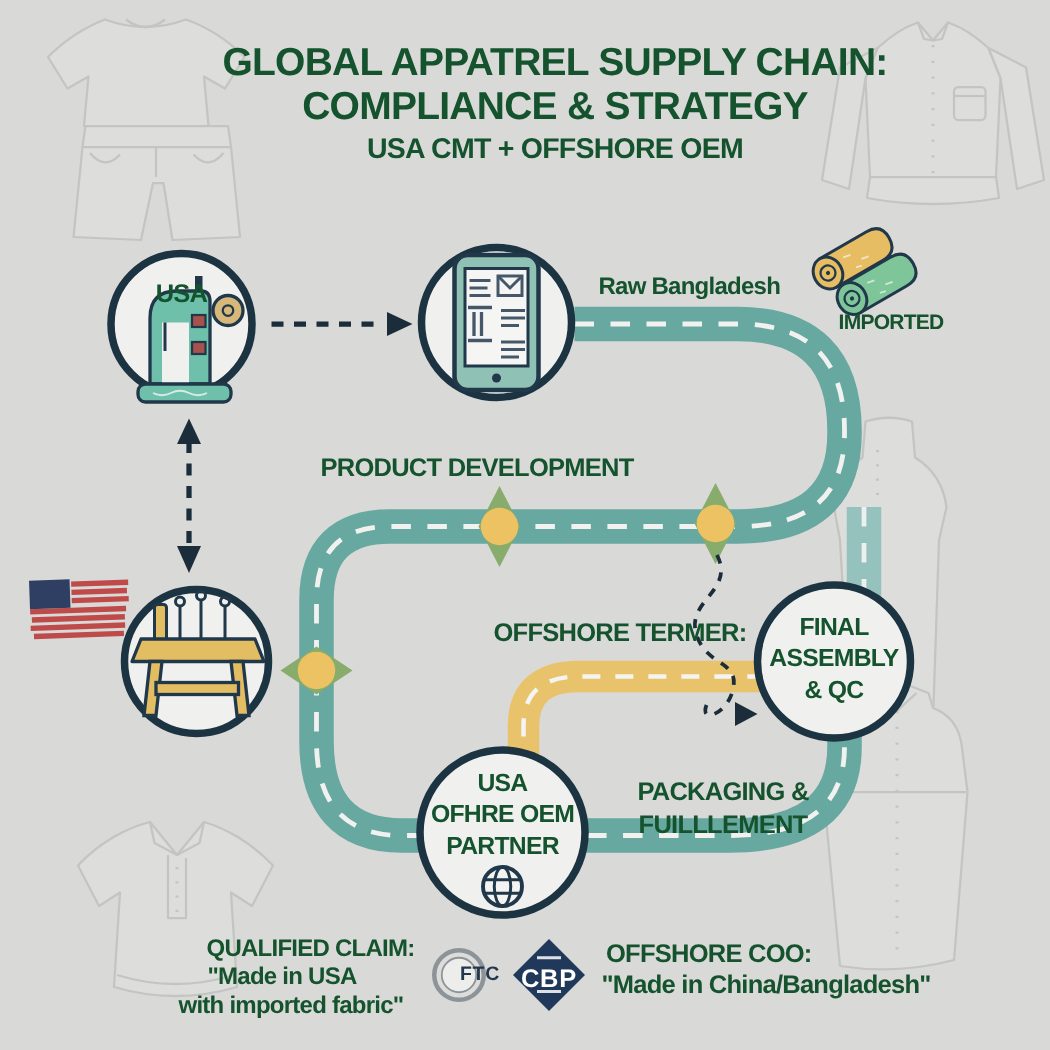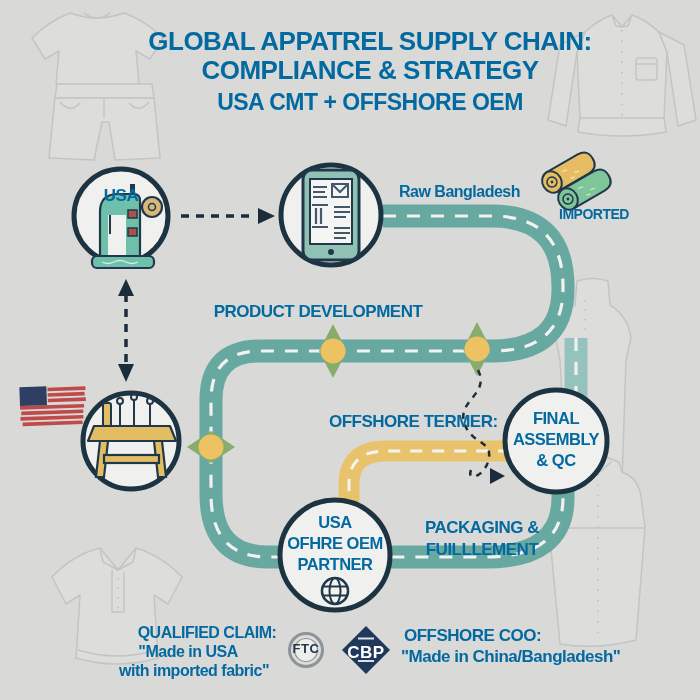--- a/index.html
+++ b/index.html
@@ -3,26 +3,26 @@
 <meta charset="utf-8">
 <style>
   html,body{margin:0;padding:0;}
   .canvas{
     position:relative;width:700px;height:700px;overflow:hidden;
     background:#d9d9d7;
     font-family:"Liberation Sans",sans-serif;
   }
   svg{position:absolute;left:0;top:0;}
   .lbl{
-    position:absolute;color:#0369a1;font-weight:700;white-space:nowrap;
+    position:absolute;color:#14532d;font-weight:700;white-space:nowrap;
     letter-spacing:-0.5px;line-height:1.15;
   }
   .ctr{transform:translateX(-50%);text-align:center;}
   .t1{font-size:26px;letter-spacing:-0.5px;}
-  .t2{font-size:23px;}
+  .t2{font-size:19px;}
   .s17{font-size:17px;}
   .s16{font-size:16px;}
   .s15{font-size:14px;line-height:19px;}
   .node{font-size:16.5px;line-height:21px;}
   .ftc{font-size:13px;color:#22374b;letter-spacing:0.5px;}
   .cbp{font-size:17px;color:#ffffff;letter-spacing:0.5px;}
 </style>
 </head>
 <body>
 
@@ -231,19 +231,19 @@
 
 <div class="lbl ctr s17" style="left:482px;top:517px;line-height:22px;">
   <div>PACKAGING &amp;</div>
   <div>FUILLLEMENT</div>
 </div>
 
 <div class="lbl ctr s16" style="left:207px;top:624px;">QUALIFIED CLAIM:</div>
 <div class="lbl ctr s16" style="left:188px;top:643px;">"Made in USA</div>
 <div class="lbl ctr s16" style="left:194px;top:662px;">with imported fabric"</div>
 
-<div class="lbl ctr ftc" style="left:306px;top:642px;text-align:right;">FTC</div>
+<div class="lbl ctr ftc" style="left:320px;top:642px;text-align:right;">FTC</div>
 <div class="lbl ctr cbp" style="left:366px;top:643px;">CBP</div>
 
 <div class="lbl s17" style="left:404px;top:626px;text-align:right;">OFFSHORE COO:</div>
 <div class="lbl s17" style="left:401px;top:647px;">"Made in China/Bangladesh"</div>
 
 </div>
 
 </body></html>

